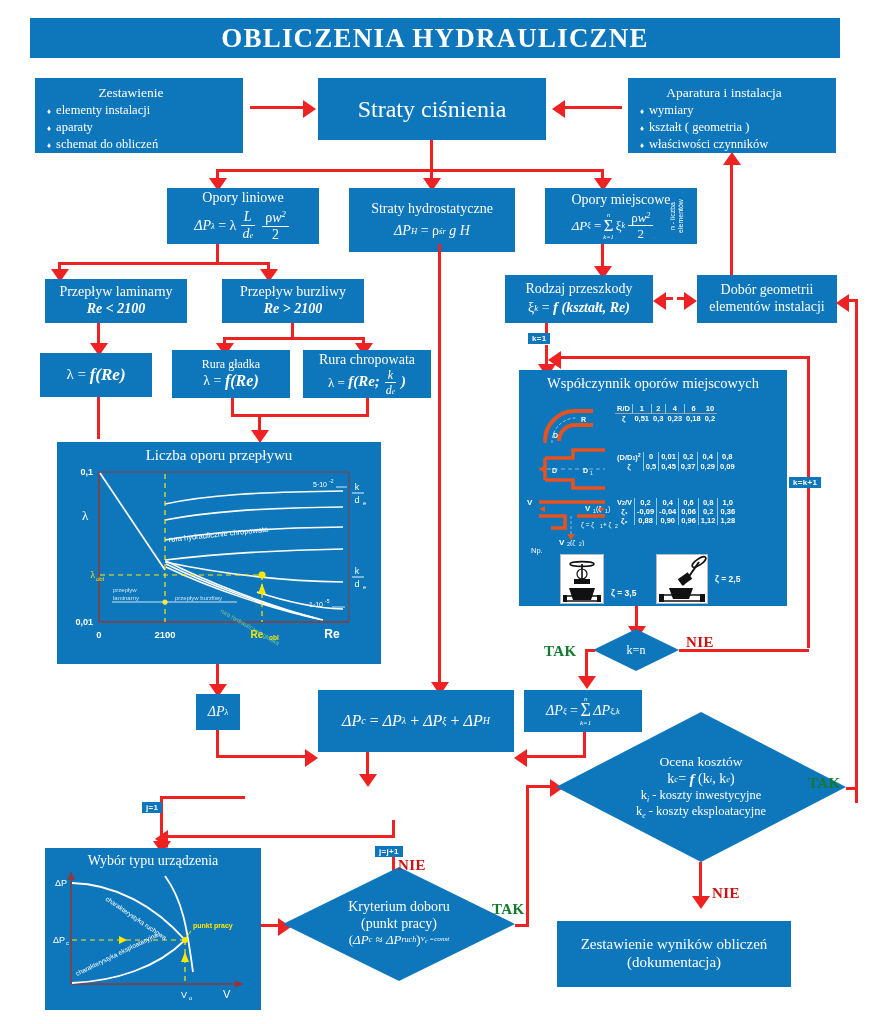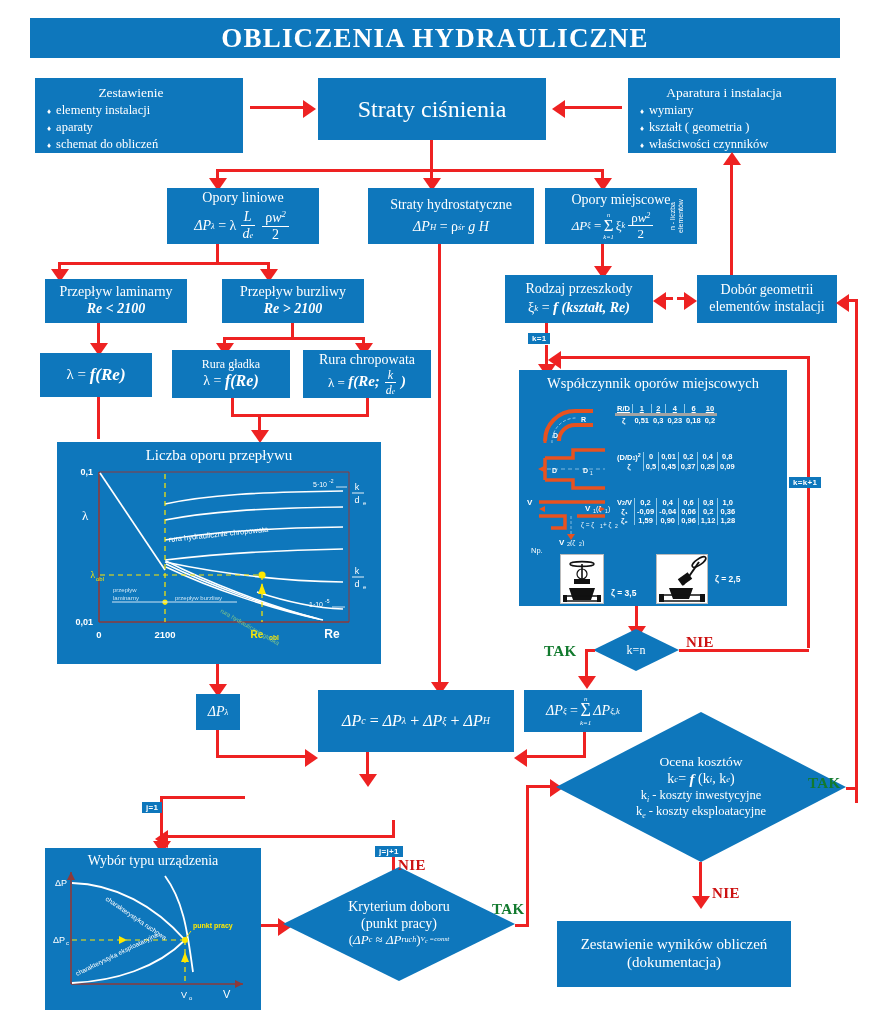--- a/index.html
+++ b/index.html
@@ -62,21 +62,21 @@
         transform-origin:center;white-space:nowrap;font-size:7px;line-height:1.15;
         font-family:"Liberation Sans",sans-serif;text-align:center;}
 
   
   .panel{position:absolute;background:#0e77bc;box-sizing:border-box;}
   .panel .ptitle{position:absolute;left:0;top:5px;width:100%;text-align:center;
         color:#fff;font-size:15px;}
   .tbl{position:absolute;color:#fff;font-family:"Liberation Sans",sans-serif;
         font-size:7.5px;font-weight:bold;border-collapse:collapse;}
   .tbl td{padding:0 2px;text-align:center;white-space:nowrap;}
-  .tbl .hdr td{border-bottom:3px solid #a3a3a3;text-decoration:underline;}
+  .tbl .hdr td{border-bottom:1px solid #a3a3a3;}
   .tbl .rl{border-left:1px solid #8fc8e8;}
   .zet{position:absolute;color:#fff;font-family:"Liberation Sans",sans-serif;
         font-size:8.5px;font-weight:bold;}
 
   .valvebox{position:absolute;background:#ffffff;border:1px solid #bbb;}
 </style>
 </head>
 <body>
 
 <div class="stage">
@@ -132,21 +132,21 @@
           <span class="num it">L</span>
           <span class="den it">d<span style="font-size:.6em">e</span></span>
         </span>
       <span class="frac">
           <span class="num">ρ<span class="it">w</span><span class="sup">2</span></span>
           <span class="den">2</span>
         </span>
     </span>
   </div>
 
-  <div class="box" style="left:368px;top:188px;width:166px;height:56px;">
+  <div class="box" style="left:349px;top:188px;width:166px;height:64px;">
     <span style="font-size:14px;">Straty hydrostatyczne</span>
     <span class="mrow" style="font-size:14px;margin-top:5px;">
       <span class="it">ΔP</span><span class="sub">H</span>&nbsp;=&nbsp;ρ<span class="sub">śr</span>&nbsp;
       <span class="it">g</span>&nbsp;<span class="it">H</span>
     </span>
   </div>
 
   <div class="box" style="left:545px;top:188px;width:152px;height:56px;position:absolute;">
     <span style="font-size:14px;">Opory miejscowe</span>
     <span class="mrow" style="font-size:13px;margin-top:3px;padding-right:14px;">
@@ -436,21 +436,21 @@
       <tr>
         <td>ζ₁</td>
         <td class="rl">-0,09</td>
         <td class="rl">-0,04</td>
         <td class="rl">0,06</td>
         <td class="rl">0,2</td>
         <td class="rl">0,36</td>
       </tr>
       <tr>
         <td>ζ₂</td>
-        <td class="rl">1,59</td>
+        <td class="rl">0,88</td>
         <td class="rl">0,90</td>
         <td class="rl">0,96</td>
         <td class="rl">1,12</td>
         <td class="rl">1,28</td>
       </tr>
     </tbody>
       </table>
 
     <div class="zet" style="left:12px;top:176px;font-size:7.5px;font-weight:normal;">Np.</div>
 

